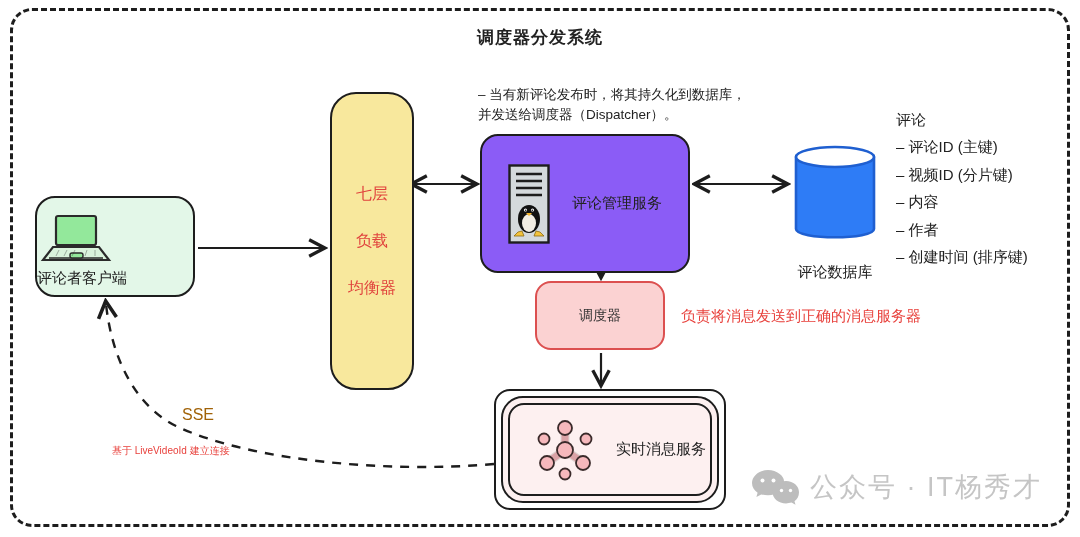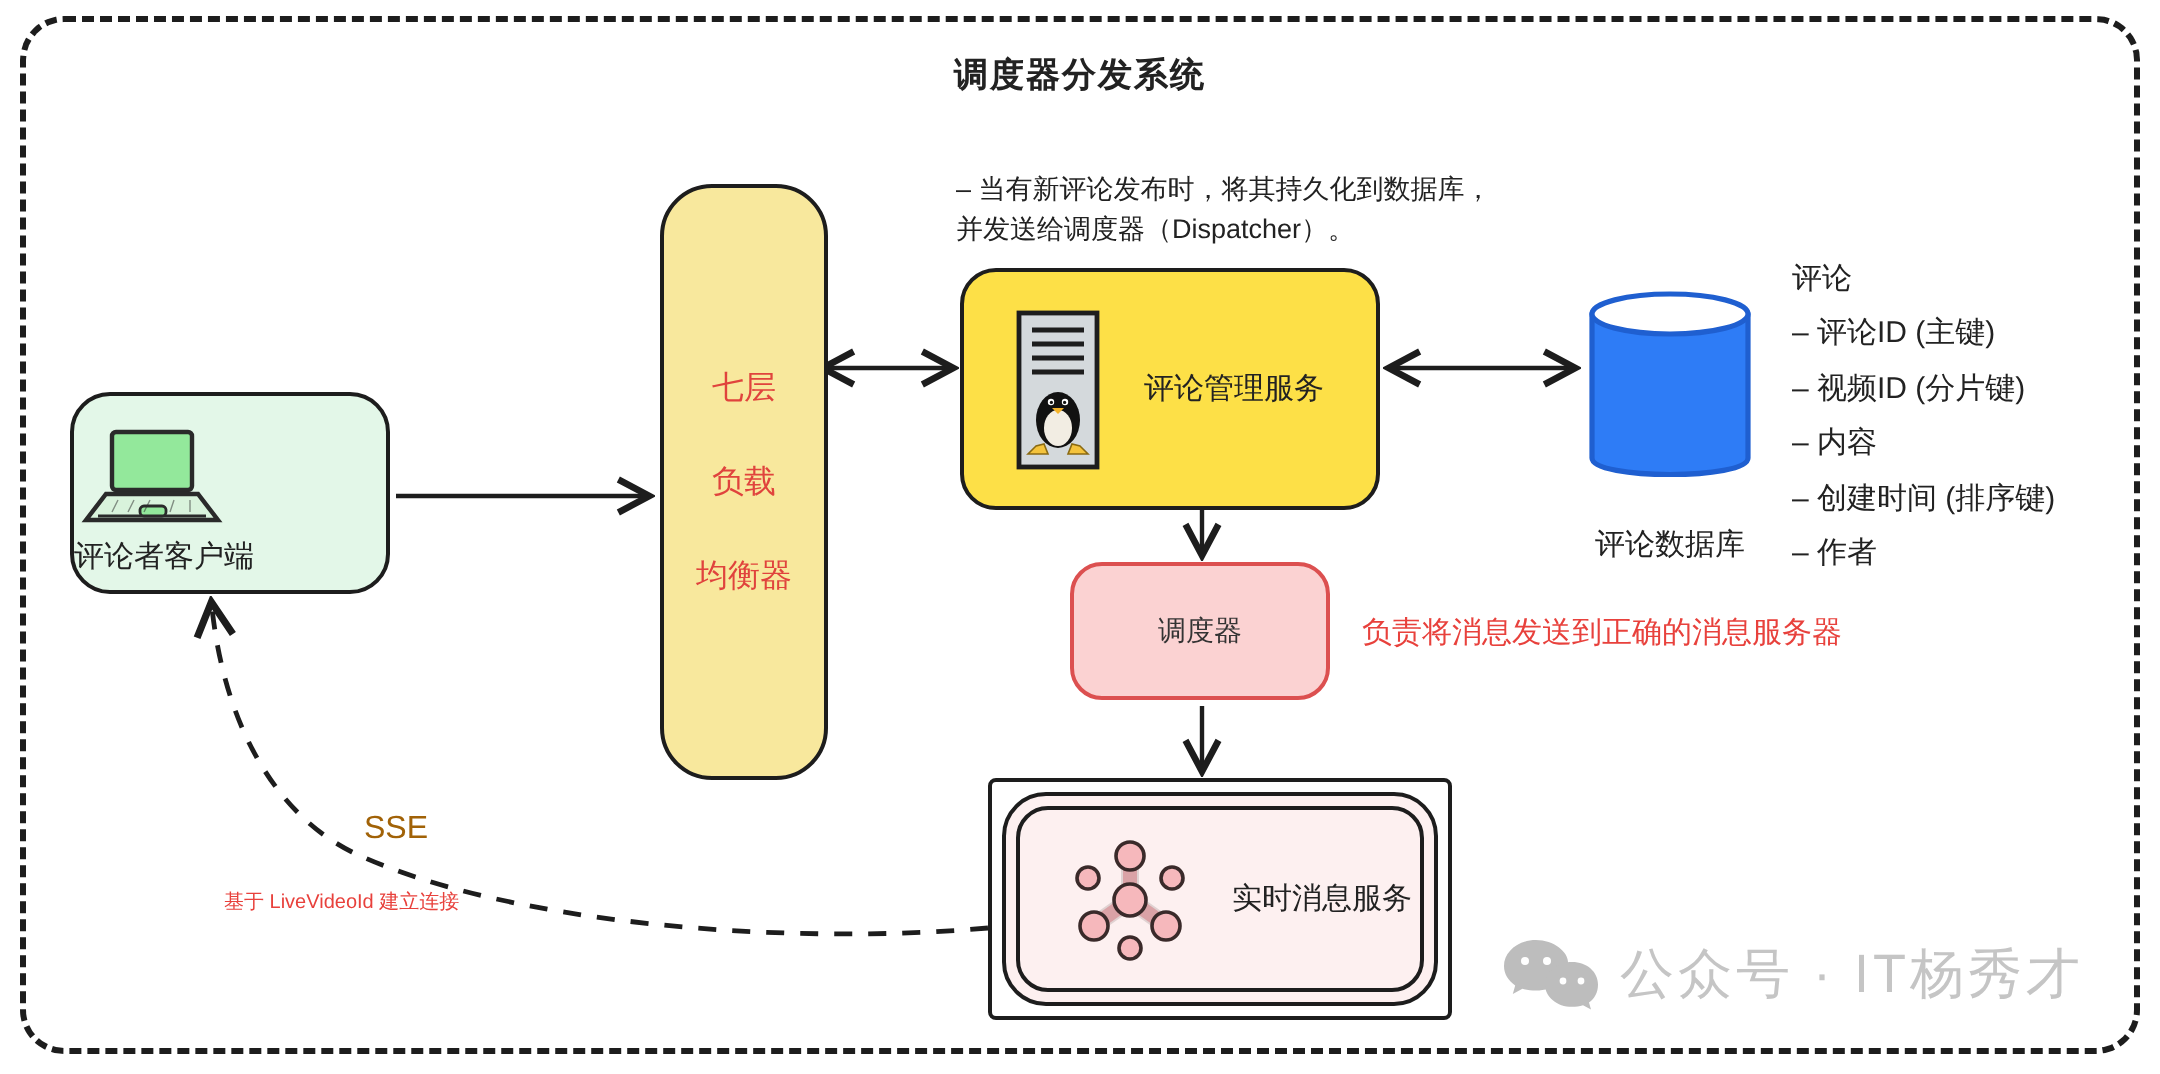--- a/index.html
+++ b/index.html
@@ -24,40 +24,40 @@
                 font-size:15px; line-height:1.45; color:#222; }
 
   .lb { left:330px; top:92px; width:84px; height:298px; border-radius:26px;
         background:#f8e89d; display:flex; flex-direction:column; align-items:center;
         justify-content:center; gap:26px; }
   .lb div { color:#e0433d; font-size:16px; font-weight:500; }
 
   .service-note { position:absolute; left:478px; top:85px; width:330px;
                   font-size:13.5px; line-height:1.5; color:#222; }
 
-  .service { left:480px; top:134px; width:210px; height:121px; border-radius:18px;
-             background:#fde047; display:flex; align-items:center; padding-left:26px; gap:22px; }
+  .service { left:480px; top:134px; width:210px; height:139px; border-radius:18px;
+             background:#8b5cf6; display:flex; align-items:center; padding-left:26px; gap:22px; }
   .service .lbl { font-size:15px; color:#222; }
 
   .db-wrap { position:absolute; left:790px; top:139px; width:90px; }
   .db-label { position:absolute; left:782px; top:247px; width:106px; text-align:center;
               font-size:15px; font-weight:500; color:#222;margin-top:16px; }
 
-  .schema { position:absolute; left:896px; top:106px; font-size:15px; color:#222;margin-top:20px; }
+  .schema { position:absolute; left:896px; top:106px; font-size:15px; color:#222; }
   .schema .hdr { line-height:27px; }
   .schema div { line-height:27.5px; white-space:nowrap; }
 
   .dispatcher { left:535px; top:281px; width:130px; height:69px; border-radius:16px;
                 background:#fbd2d2; border:2px solid #dc5050; display:flex;
                 align-items:center; justify-content:center; }
   .dispatcher .lbl { font-size:14px; color:#333; }
   .dispatcher-note { position:absolute; left:681px; top:307px; font-size:15px;
                      color:#e8413c; white-space:nowrap; }
 
-  .rtms { left:494px; top:389px; width:232px; height:121px; border-radius:4px;
+  .rtms { left:494px; top:389px; width:232px; height:121px; border-radius:16px;
           background:#ffffff; padding:5px; }
   .rtms-m { width:100%; height:100%; border:2px solid #1d1d1d; border-radius:22px;
             background:#fdf0f0; padding:5px; }
   .rtms-i { width:100%; height:100%; border:2px solid #1d1d1d; border-radius:16px;
             background:#fdf0f0; display:flex; align-items:center; padding-left:22px; gap:18px; }
   .rtms-i .lbl { font-size:15px; color:#222; }
 
   .sse-label { position:absolute; left:182px; top:406px; font-size:16px; color:#a16207; }
   .sse-note  { position:absolute; left:112px; top:444px; font-size:10px; color:#e8413c; }
 
@@ -137,22 +137,22 @@
       <ellipse cx="45" cy="18" rx="39" ry="10" fill="#ffffff" stroke="#1f5fd0" stroke-width="2.6"></ellipse>
     </svg>
   </div>
   <div class="db-label">评论数据库</div>
 
   <div class="schema">
     <div class="hdr">评论</div>
     <div>– 评论ID (主键)</div>
     <div>– 视频ID (分片键)</div>
     <div>– 内容</div>
+    <div>– 作者</div>
     <div>– 创建时间 (排序键)</div>
-    <div>– 作者</div>
   </div>
 
   <div class="node dispatcher">
     <div class="lbl">调度器</div>
   </div>
   <div class="dispatcher-note">负责将消息发送到正确的消息服务器</div>
 
   <div class="node rtms">
     <div class="rtms-m">
       <div class="rtms-i">

